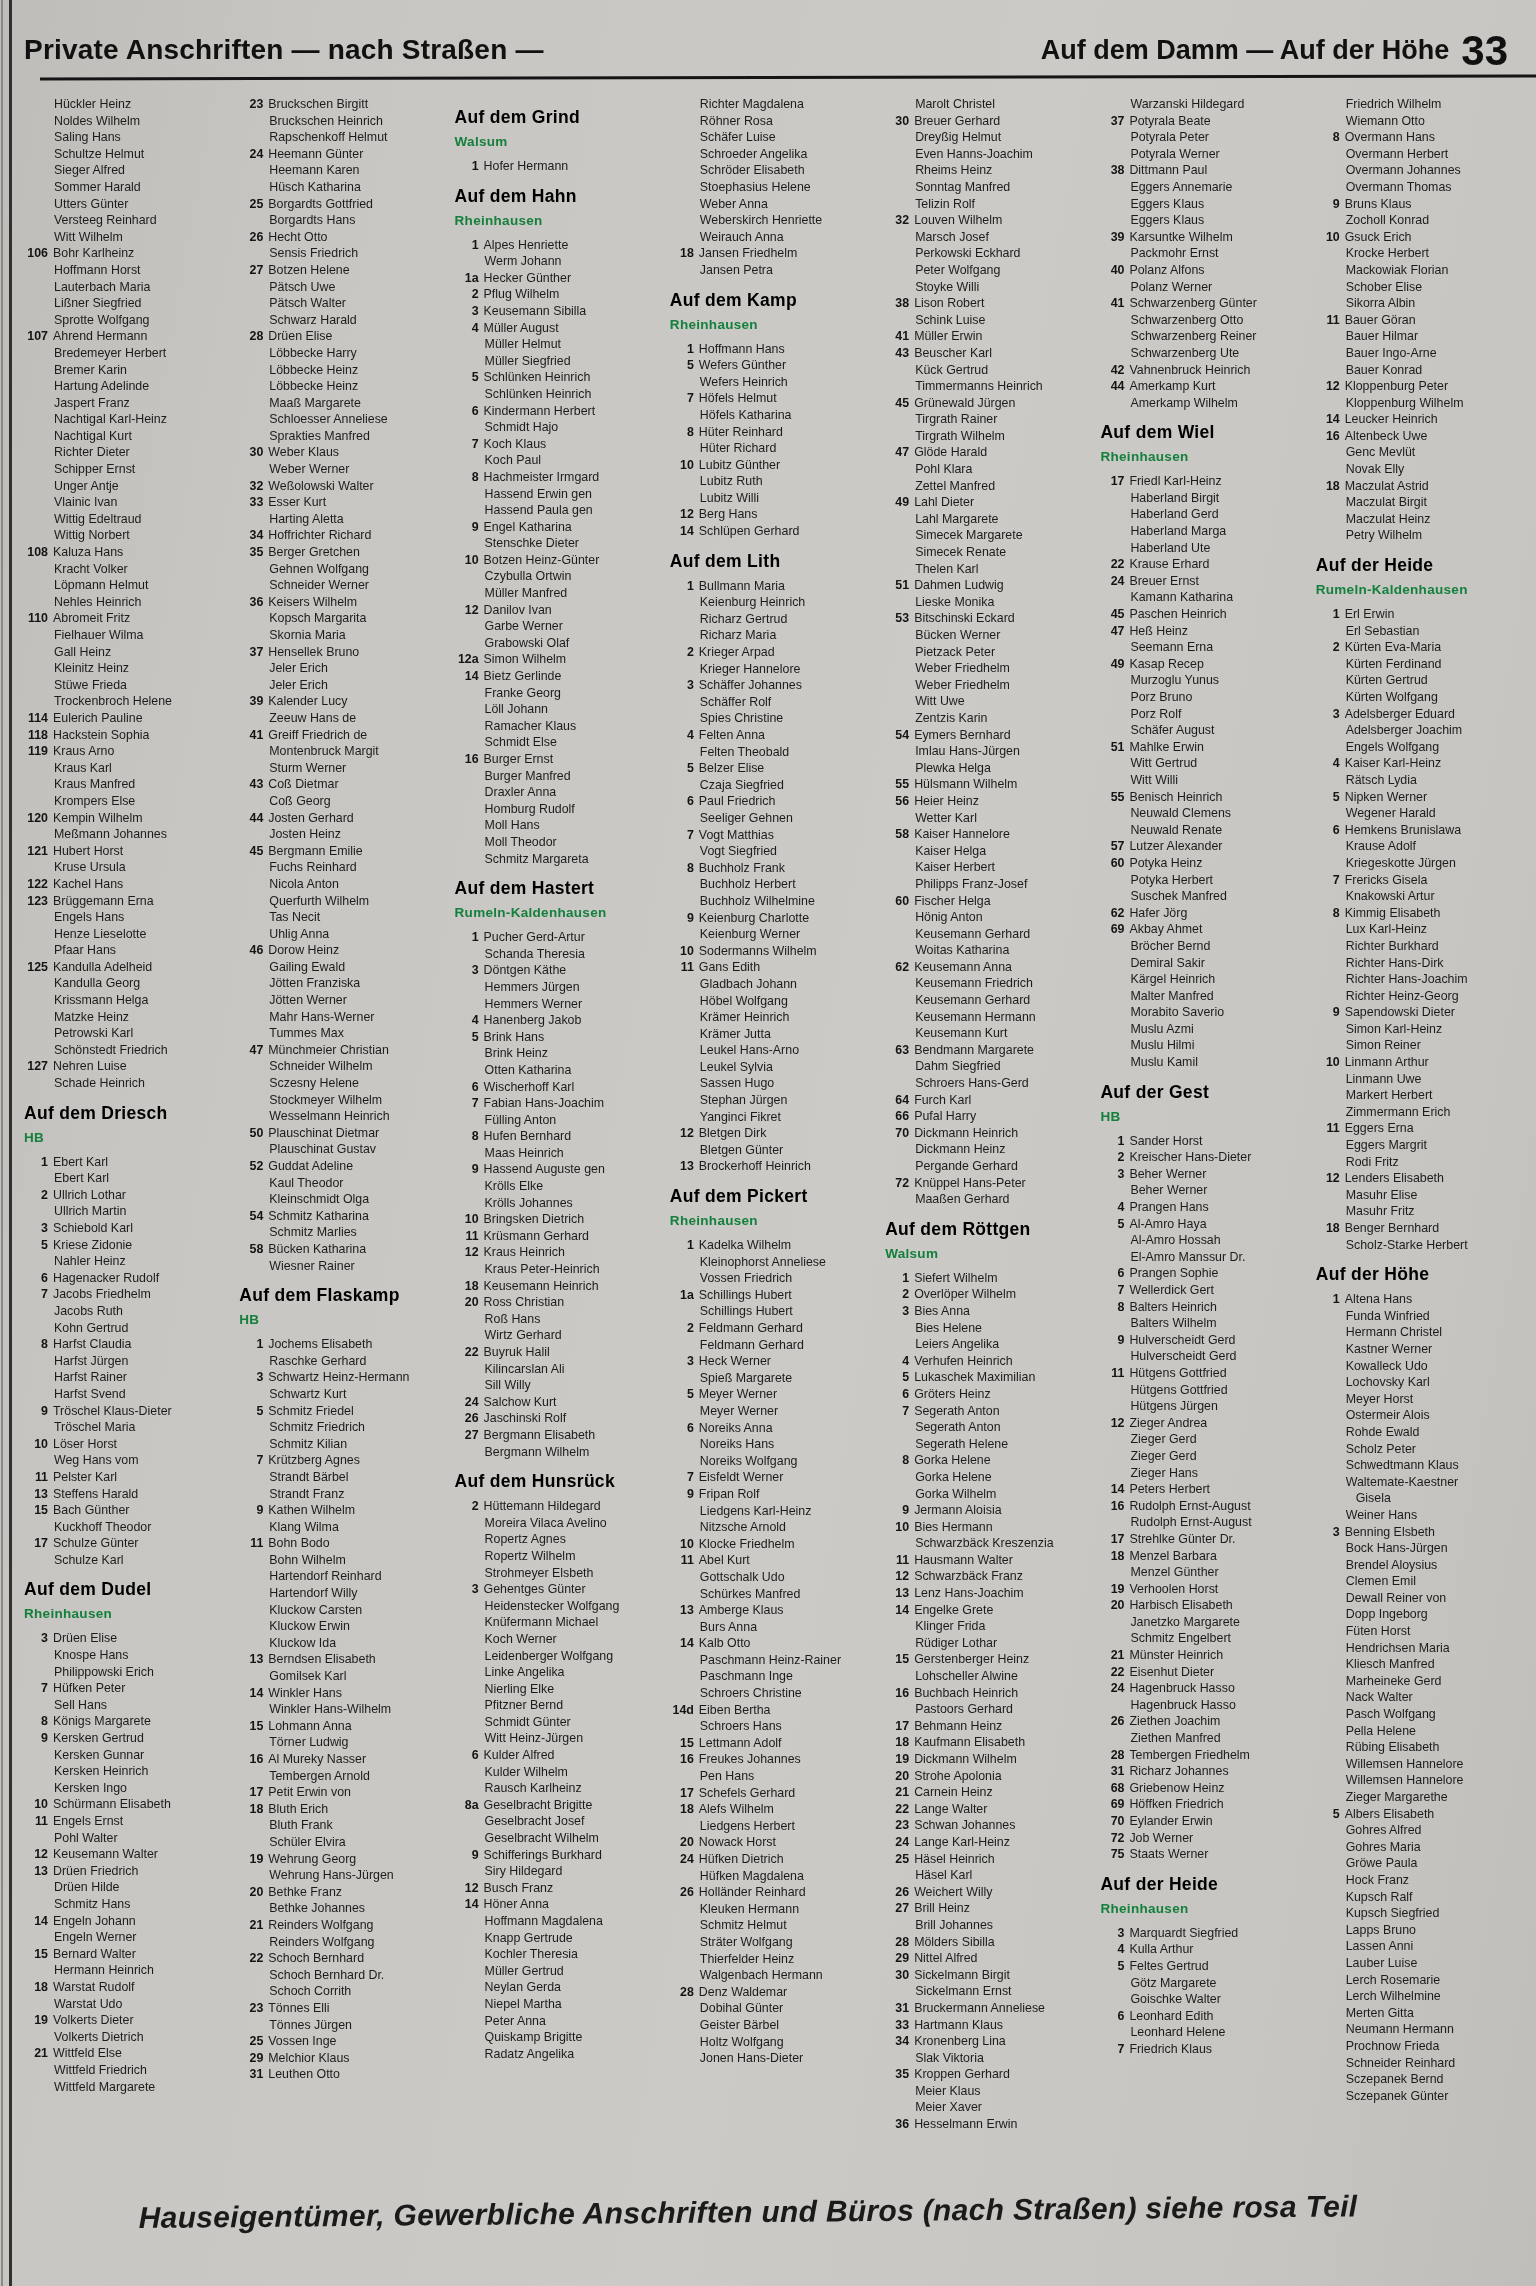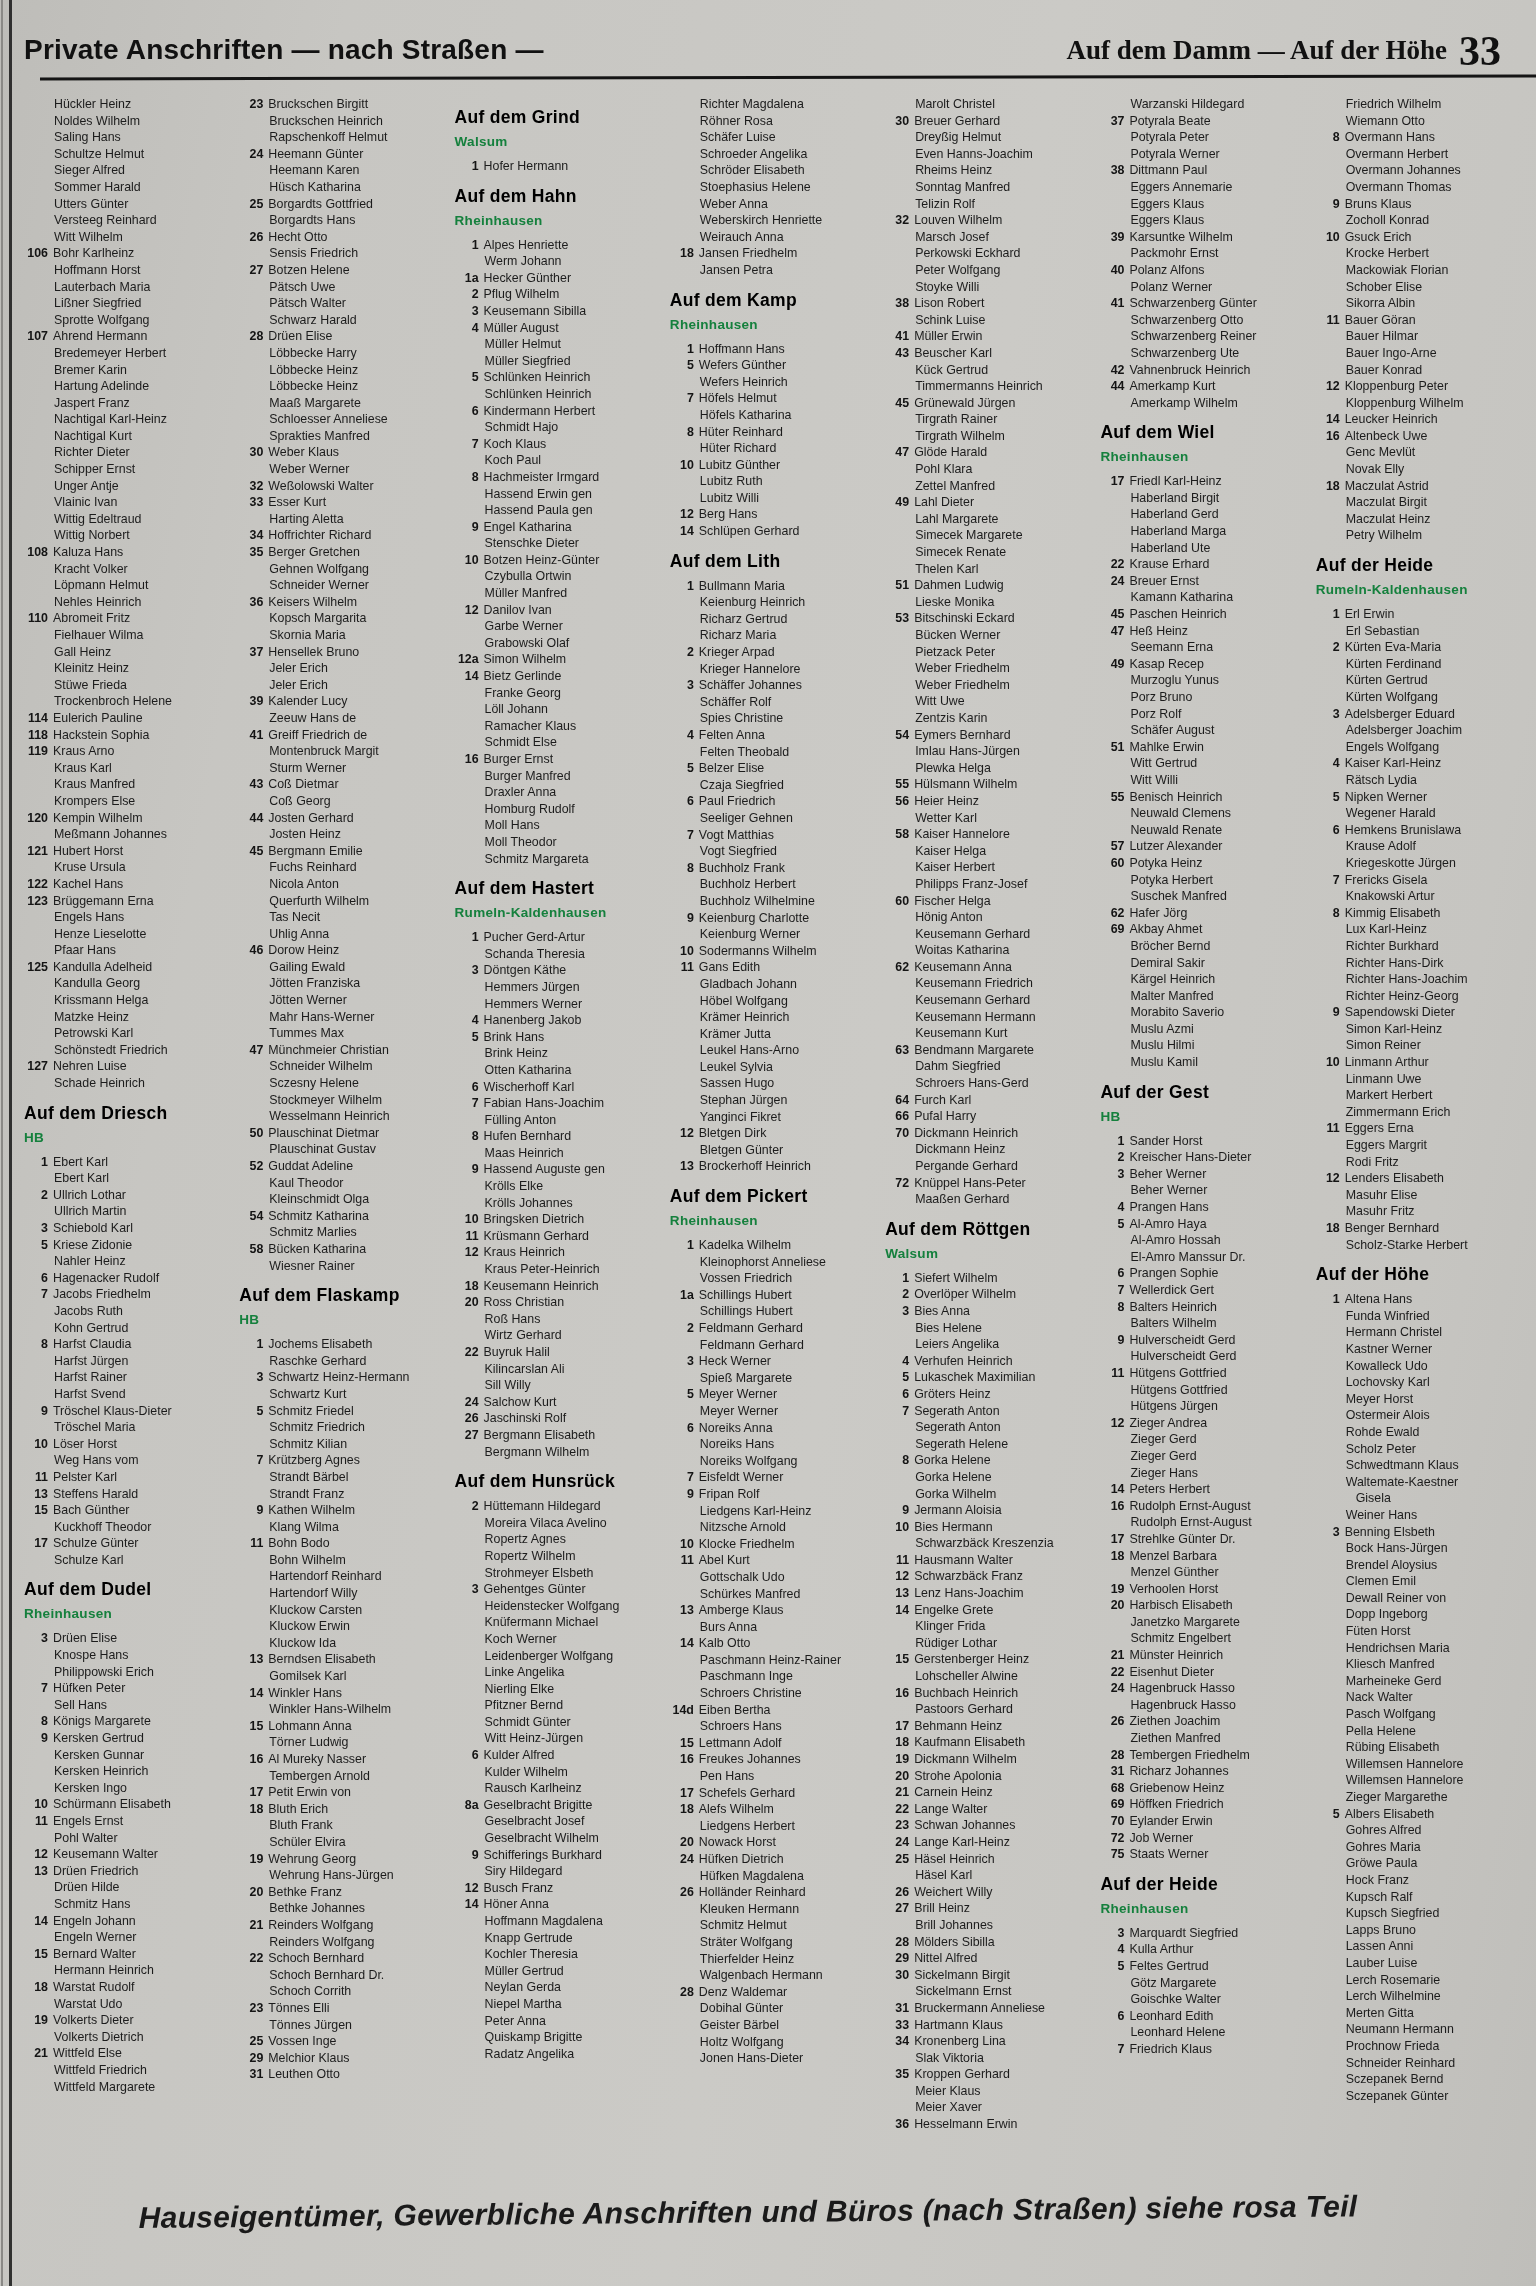--- a/index.html
+++ b/index.html
@@ -14,28 +14,28 @@
   .left-rule{
     position:absolute;left:9px;top:0;bottom:0;width:3px;
     background:#161616;opacity:.85;
   }
   .left-rule2{
     position:absolute;left:1px;top:0;bottom:0;width:2px;
     background:#8a8986;
   }
   .hdr{
     display:flex;justify-content:space-between;align-items:flex-end;
-    padding:34px 35px 0 24px;
+    padding:34px 28px 0 24px;
     gap:21px;
   }
   .hdr-left{
     font-size:28px;font-weight:bold;letter-spacing:.2px;color:#111;
   }
   .hdr-right{
-    display:flex;align-items:flex-end;gap:12px;color:#111;font-family:Liberation Serif, serif;
+    display:flex;align-items:flex-end;gap:12px;color:#111;
   }
   .hdr-right .range{font-size:27px;font-weight:bold;}
   .hdr-right .pageno{font-size:42px;font-weight:bold;line-height:30px;}
   .hdr-rule{
     height:3px;background:#151515;margin:10px 0 0 40px;
     transform:rotate(-0.12deg);
   }
   #columns{
     display:grid;
     grid-template-columns:repeat(7,1fr);

